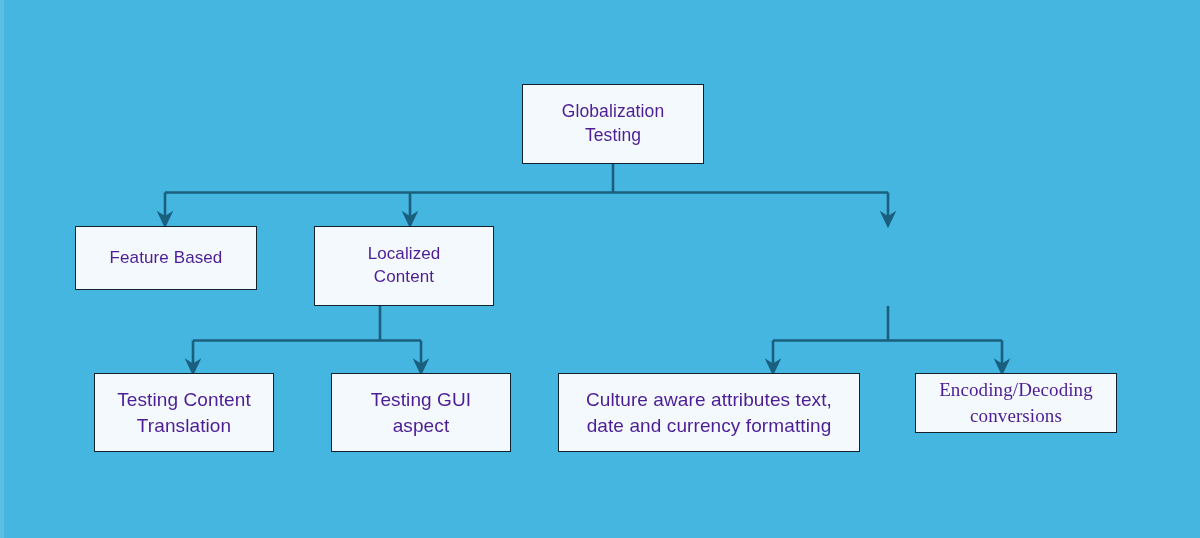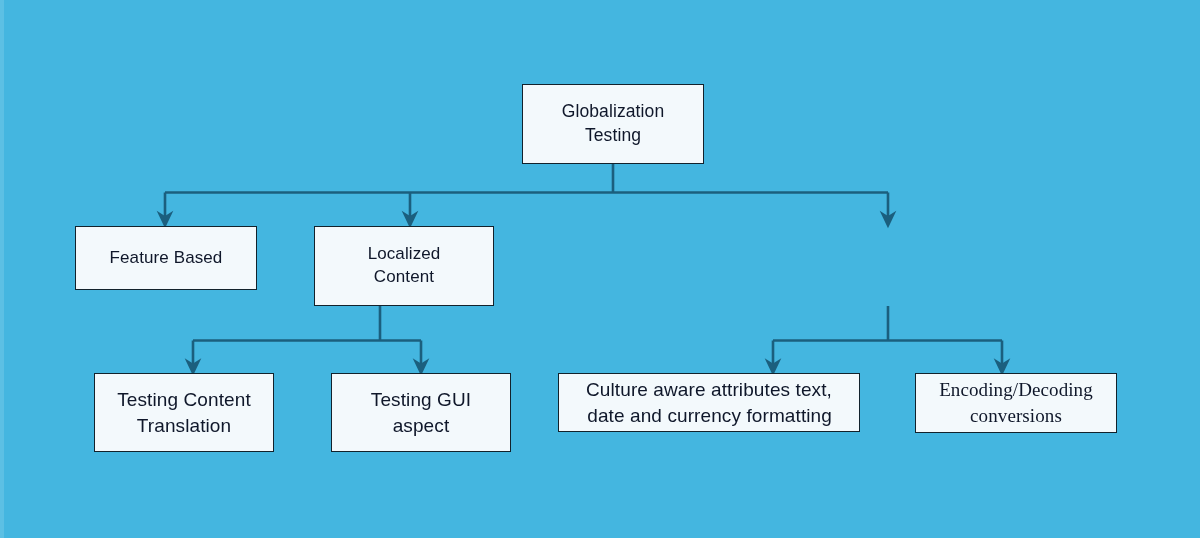--- a/index.html
+++ b/index.html
@@ -29,21 +29,21 @@
   }
   .node {
     position: absolute;
     box-sizing: border-box;
     background: #f3f9fc;
     border: 1.6px solid #12222c;
     display: flex;
     align-items: center;
     justify-content: center;
     text-align: center;
-    color: #0f172a;
+    color: #4c1d95;
     line-height: 1.35;
     letter-spacing: 0.1px;
     padding: 2px 8px;
   }
   .node-label {
     display: block;
     white-space: pre-line;
   }
   .lvl1 { font-size: 17.5px; }
   .lvl2 { font-size: 17px; }
@@ -108,21 +108,21 @@
   <div class="node lvl3" style="left:94px; top:373px; width:180px; height:79px;">
     <span class="node-label">Testing Content
 Translation</span>
   </div>
 
   <div class="node lvl3" style="left:331px; top:373px; width:180px; height:79px;">
     <span class="node-label">Testing GUI
 aspect</span>
   </div>
 
-  <div class="node lvl3" style="left:558px; top:373px; width:302px; height:59px;text-align:right;">
+  <div class="node lvl3" style="left:558px; top:373px; width:302px; height:79px;">
     <span class="node-label">Culture aware attributes text,
 date and currency formatting</span>
   </div>
 
   <div class="node lvl3" style="left:915px; top:373px; width:202px; height:60px;font-family:Liberation Serif, serif;">
     <span class="node-label">Encoding/Decoding
 conversions</span>
   </div>
 
 </div>

